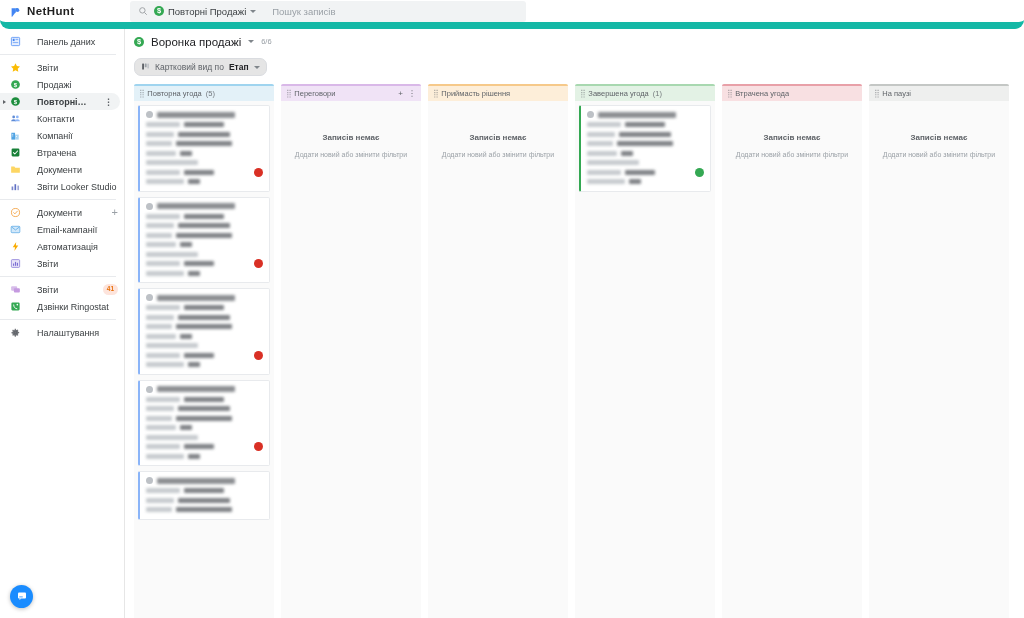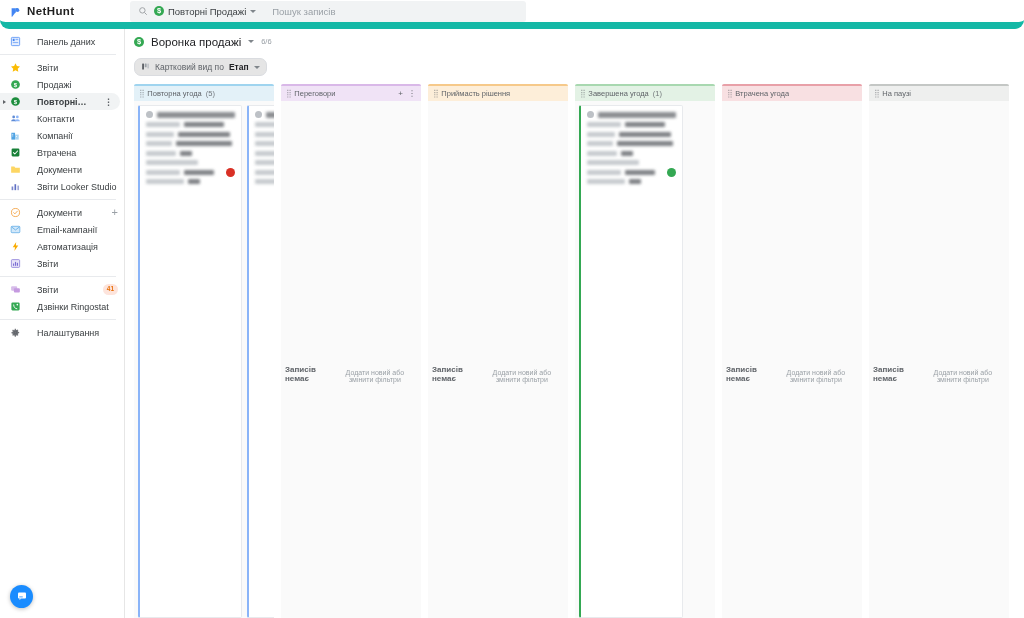--- a/index.html
+++ b/index.html
@@ -210,21 +210,21 @@
   .col-count { opacity: .85; }
   .col-actions { margin-left: auto; display: flex; align-items: center; gap: 5px; }
   .col-actions span { font-size: 8px; color: #5f6368; }
 
   .col-body {
     flex: 1;
     background: #fafafa;
     padding: 4px 4px 0 4px;
     overflow: hidden;
     display: flex;
-    flex-direction: row;
+    flex-direction: column;
     gap: 5px;
   }
   .col-body.empty {
     background: #fafafa;
     align-items: center;
     padding-top: 32px;
   }
   .empty-title {
     font-size: 8px; font-weight: 700; color: #5f6368;
     margin-bottom: 4px;

